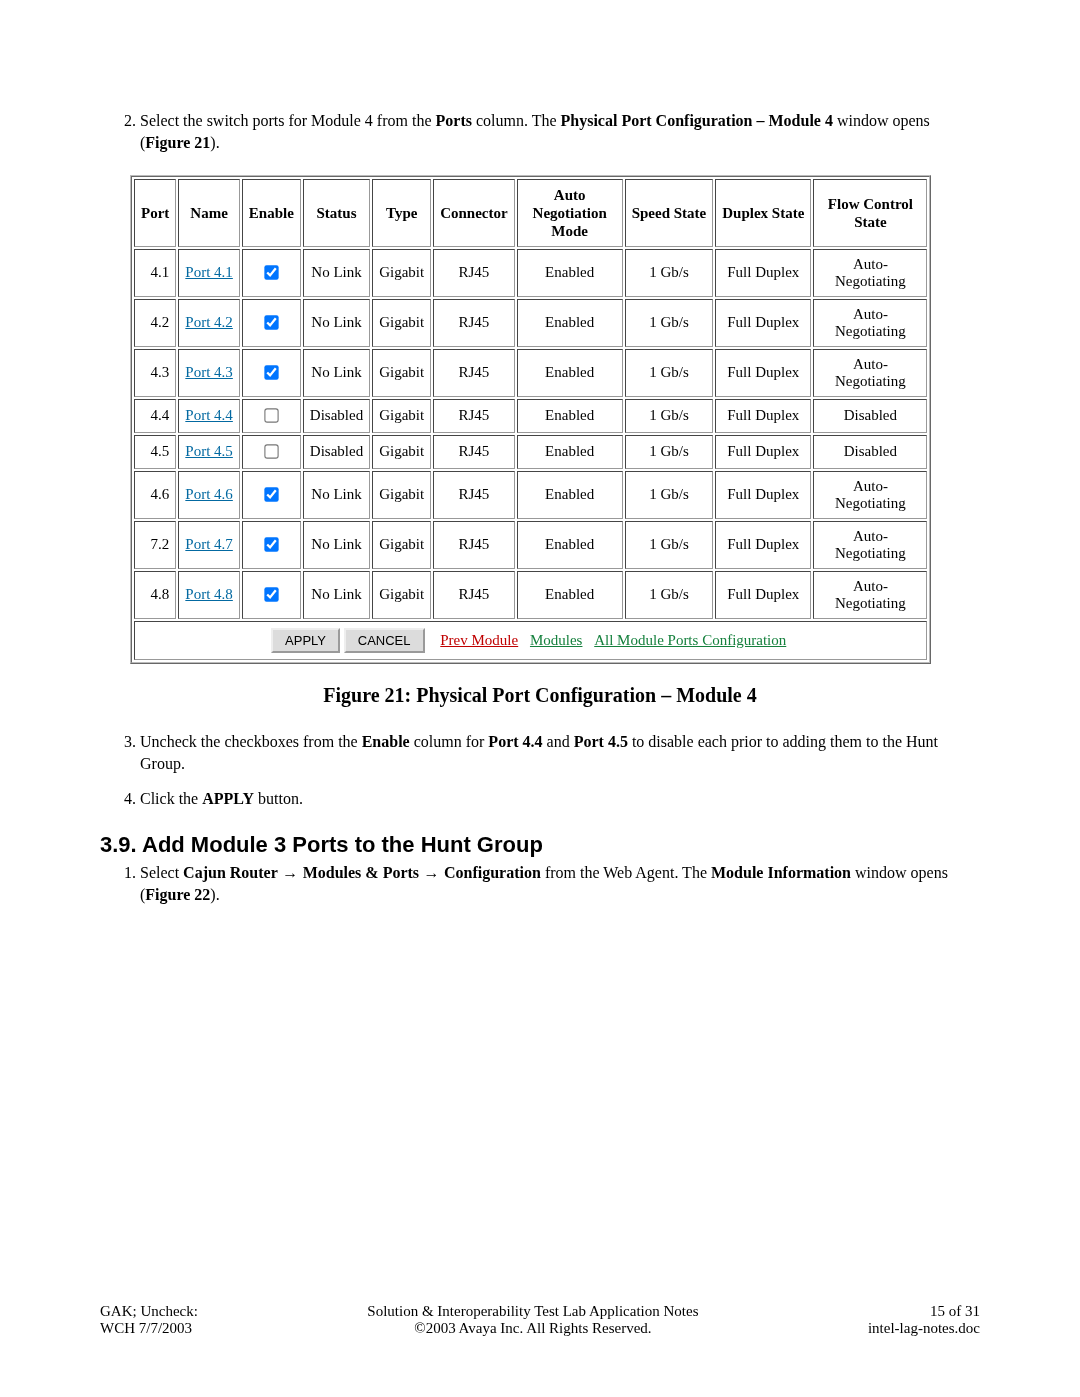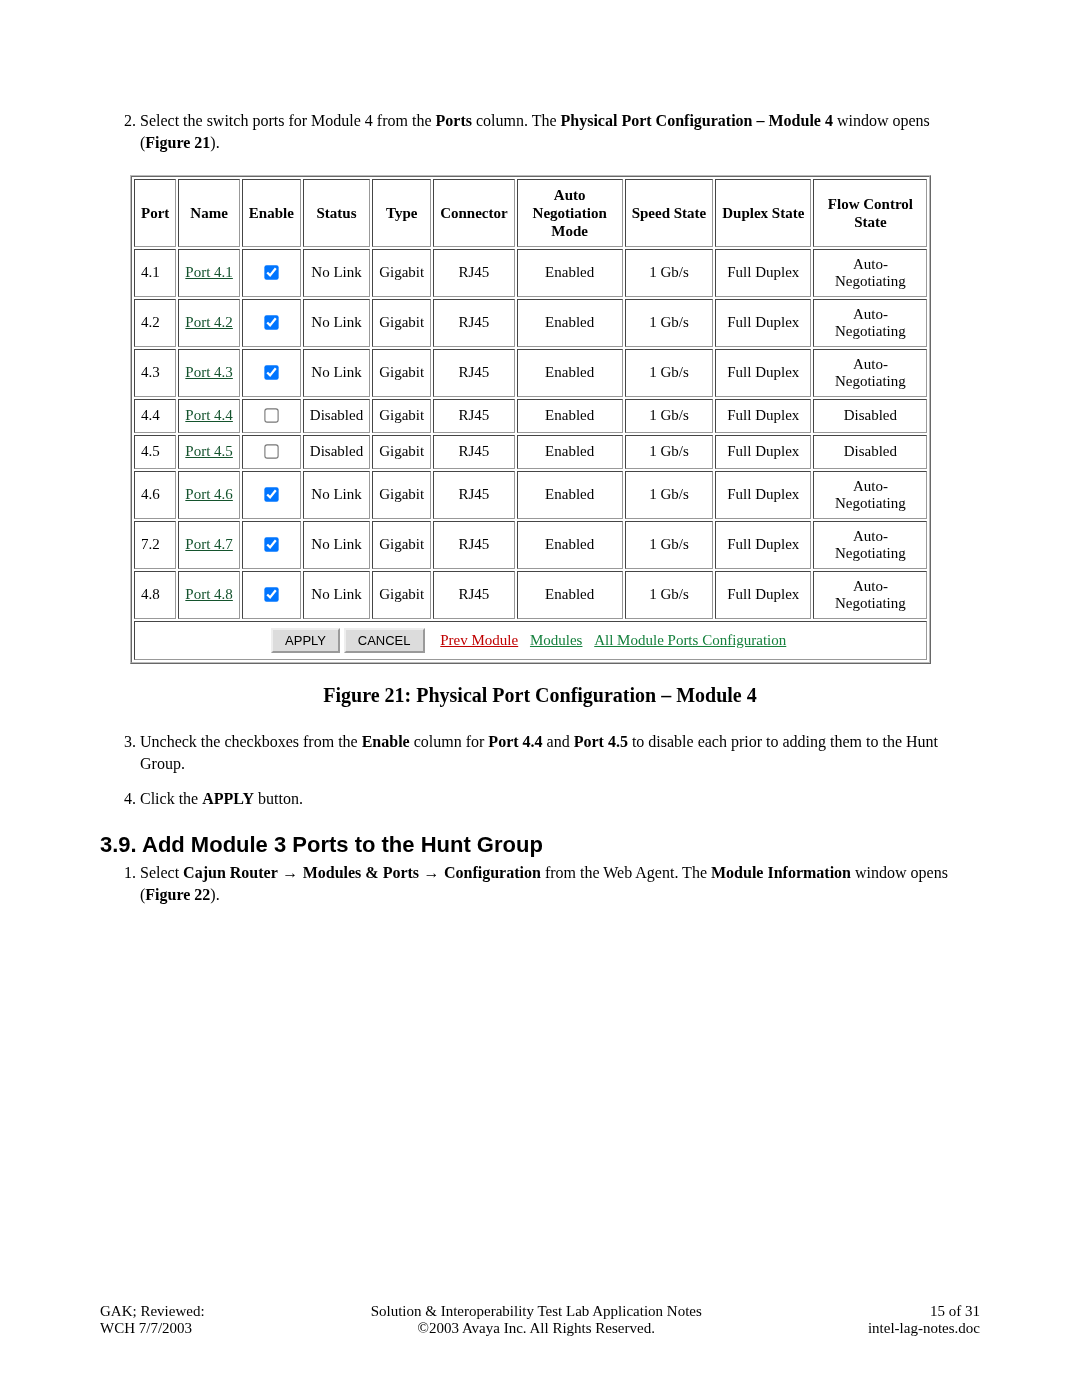--- a/index.html
+++ b/index.html
@@ -44,23 +44,23 @@
     padding: 6px 6px;
     text-align: center;
     vertical-align: middle;
     background: #fff;
     font-weight: normal;
   }
   table.ports th {
     font-weight: bold;
     line-height: 1.2;
   }
-  table.ports td.left { text-align: left; }
+  table.ports td.left { text-align: right; }
   a.port-link {
-    color: #14532d;
+    color: #0369a1;
     text-decoration: underline;
   }
   .checkbox-cell input {
     transform: scale(1.1);
   }
   tr.action-row td {
     border: 1px inset #999;
     padding: 6px;
   }
   .btn {
@@ -272,21 +272,21 @@
       <li>
         <span>Select </span><span class="bold">Cajun Router</span><span class="bold arrow"> → </span><span class="bold">Modules &amp; Ports</span><span class="bold arrow"> → </span><span class="bold">Configuration</span><span> from the Web Agent.  The </span><span class="bold">Module Information</span><span> window opens (</span><span class="bold">Figure 22</span><span>).</span>
       </li>
     </ol>
 
   </div>
 
   <div class="footer">
     <div class="footer-row">
       <div>
-        <div>GAK; Reviewed:</div>
+        <div>GAK; Uncheck:</div>
         <div>WCH 7/7/2003</div>
       </div>
       <div class="center">
         <div>Solution &amp; Interoperability Test Lab Application Notes</div>
         <div>©2003 Avaya Inc. All Rights Reserved.</div>
       </div>
       <div style="text-align:right">
         <div>15 of 31</div>
         <div>intel-lag-notes.doc</div>
       </div>

